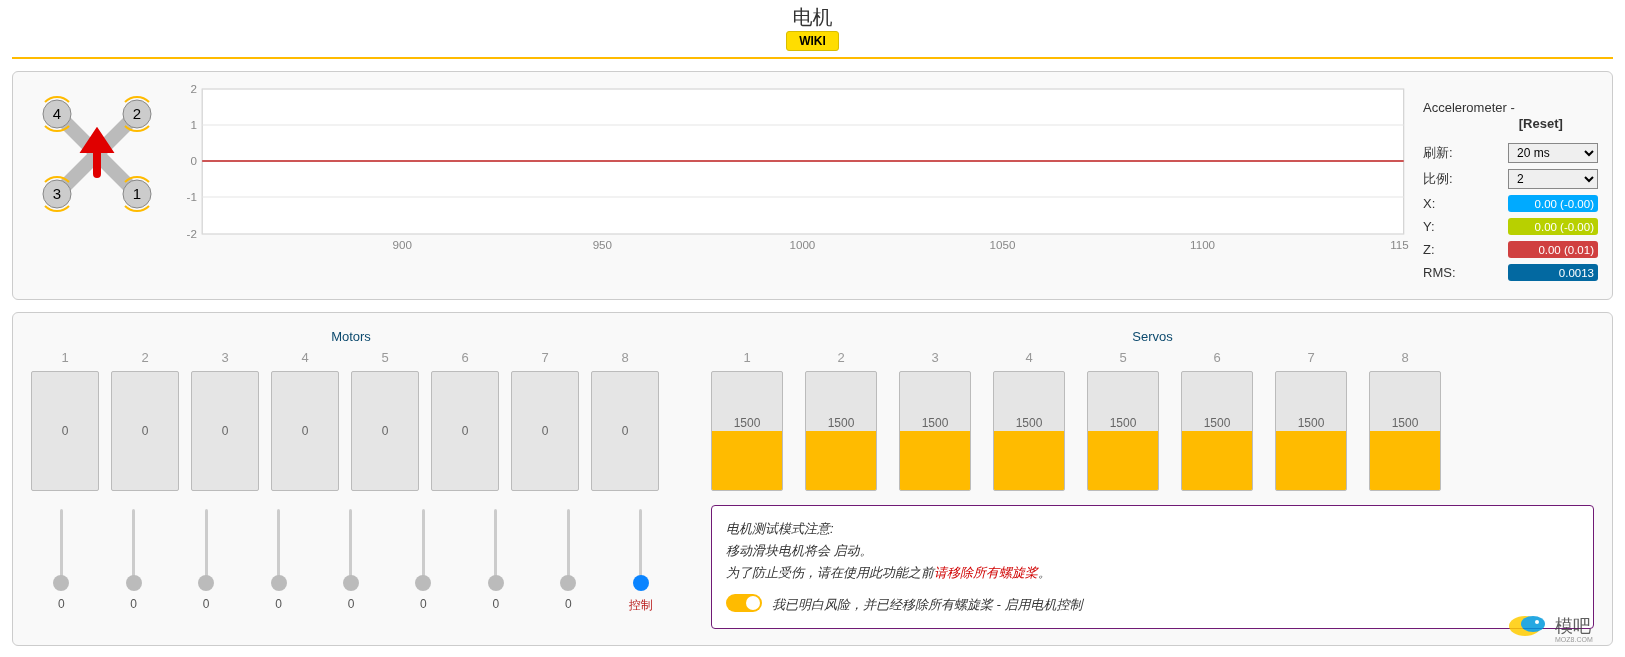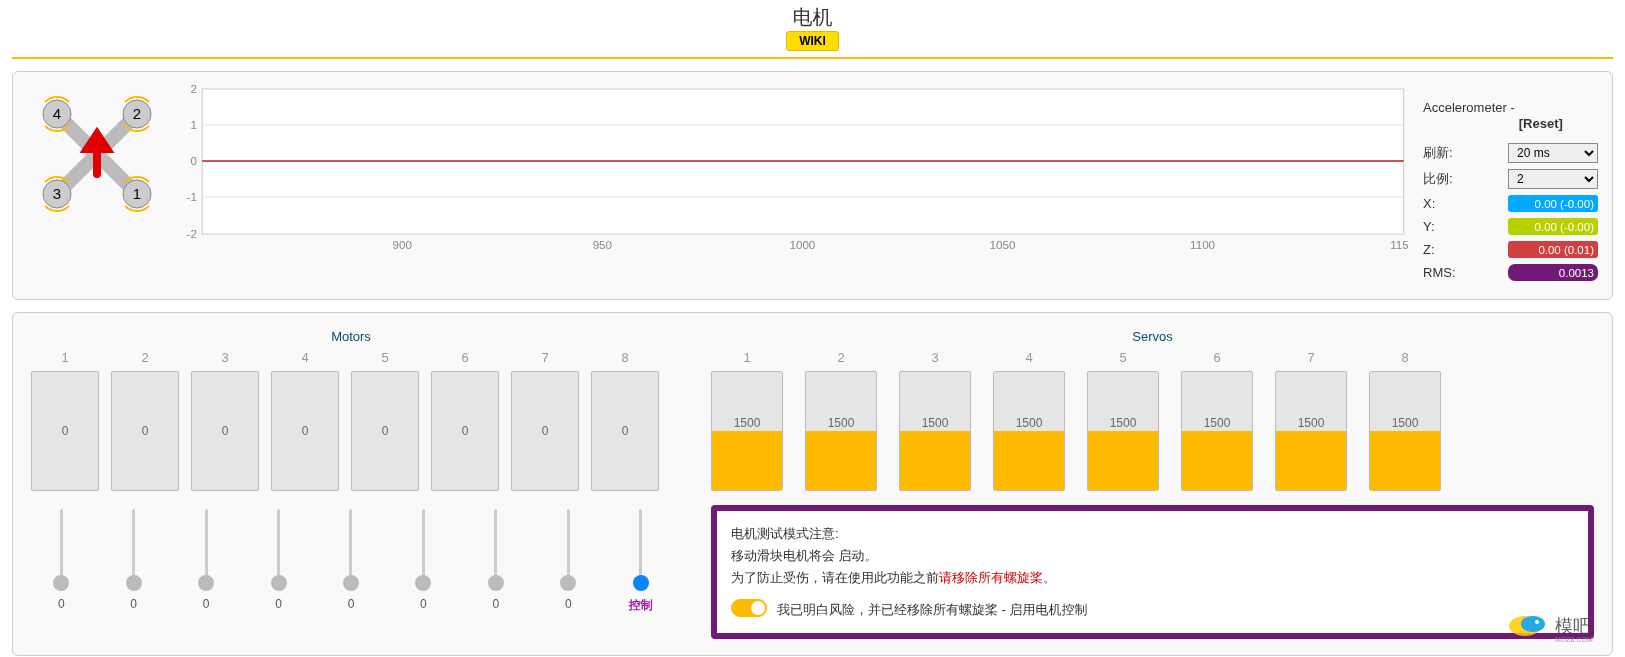--- a/index.html
+++ b/index.html
@@ -16,21 +16,21 @@
 .graph-wrap svg { width: 100%; height: 100%; }
 .side-col { width: 175px; flex-shrink: 0; font-size: 13px; }
 .side-row { display: flex; align-items: center; margin-bottom: 6px; gap: 4px; }
 .side-label { flex: 1; }
 .side-select { width: 90px; height: 20px; border: 1px solid #888; font-size: 12px; padding: 0 4px; }
 .side-reset { font-weight: 700; cursor: pointer; margin-top: 32px; }
 .badge { width: 90px; height: 17px; line-height: 18px; text-align: right; padding-right: 4px; border-radius: 3px; font-size: 11.5px; color: #fff; }
 .badge-x { background: #00aaff; }
 .badge-y { background: #b8d000; }
 .badge-z { background: #d04040; }
-.badge-rms { background: #701a75; border-radius: 7px; }
+.badge-rms { background: #0369a1; }
 .bottom-panel { display: flex; padding: 16px 18px; gap: 40px; }
 .motors-col, .servos-col { }
 .motors-col { width: 640px; }
 .servos-col { flex: 1; }
 .col-title { text-align: center; color: #0c4a6e; font-size: 13px; margin-bottom: 6px; }
 .bars-row { display: flex; gap: 12px; }
 .bar-unit { width: 68px; text-align: center; }
 .servos-col .bars-row { gap: 22px; }
 .servos-col .bar-unit { width: 72px; }
 .bar-num { color: #999; font-size: 13px; margin-bottom: 6px; }
@@ -38,22 +38,22 @@
 .bar-fill { position: absolute; bottom: 0; left: 0; right: 0; background: #ffbb00; }
 .bar-val { position: absolute; left: 0; right: 0; text-align: center; font-size: 12px; color: #666; }
 .motors-col .bar-val { top: 50%; transform: translateY(-50%); }
 .servos-col .bar-val { top: 44px; }
 .sliders-row { display: flex; gap: 12px; margin-top: 18px; }
 .slider-unit { width: 68px; text-align: center; }
 .slider-track { width: 3px; height: 80px; background: #ccc; border-radius: 2px; margin: 0 auto; position: relative; }
 .slider-thumb { position: absolute; bottom: -2px; left: 50%; transform: translateX(-50%); width: 16px; height: 16px; border-radius: 50%; background: #bbb; }
 .slider-thumb.master { background: #0a84ff; }
 .slider-label { margin-top: 8px; font-size: 12px; color: #555; }
-.slider-label.master-lbl { color: #a21caf; font-weight: 700; }
-.notice-box { background: #fff; border: 6px solid #701a75; border-radius: 4px; padding: 12px 14px; margin-top: 14px; font-size: 13px; line-height: 1.7; }
+.slider-label.master-lbl { color: #b91c1c; font-weight: 400; }
+.notice-box { background: #fff; border: 1px solid #701a75; border-radius: 4px; padding: 12px 14px; margin-top: 14px; font-size: 13px; line-height: 1.7; font-style: italic; }
 .notice-red { color: #d00000; }
 .toggle-row { display: flex; align-items: flex-start; margin-top: 10px; gap: 10px; }
 .toggle { width: 36px; height: 18px; background: #ffbb00; border-radius: 9px; position: relative; cursor: pointer; }
 .toggle-knob { position: absolute; right: 2px; top: 2px; width: 14px; height: 14px; background: #fff; border-radius: 50%; }
 .watermark { position: fixed; right: 20px; bottom: 8px; opacity: .85; }
 .watermark svg { width: 100px; height: 40px; }
 </style>
 </head>
 <body>
 

